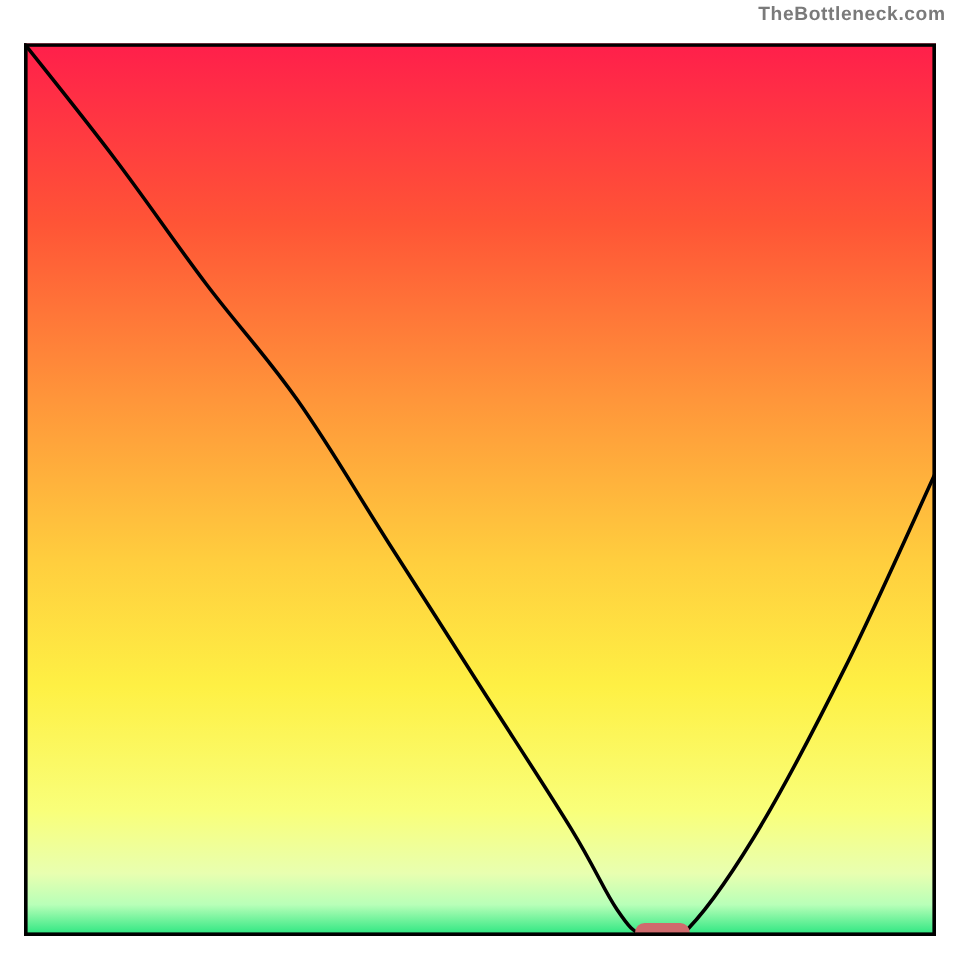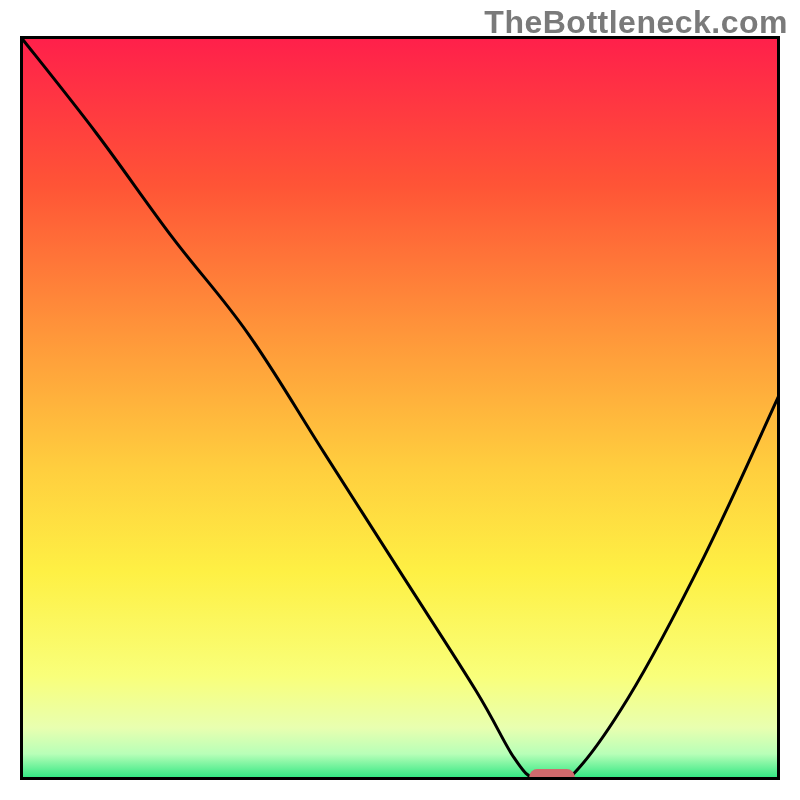--- a/index.html
+++ b/index.html
@@ -13,21 +13,21 @@
   .container {
     position: relative;
     width: 800px;
     height: 800px;
   }
   .watermark {
     position: absolute;
     top: 4px;
     right: 12px;
     font-family: Arial, Helvetica, sans-serif;
-    font-size: 32px;
+    font-size: 16px;
     font-weight: bold;
     color: #7a7a7a;
     letter-spacing: 0.5px;
     z-index: 10;
   }
   .plot-frame {
     position: absolute;
     left: 20px;
     top: 36px;
     width: 760px;

